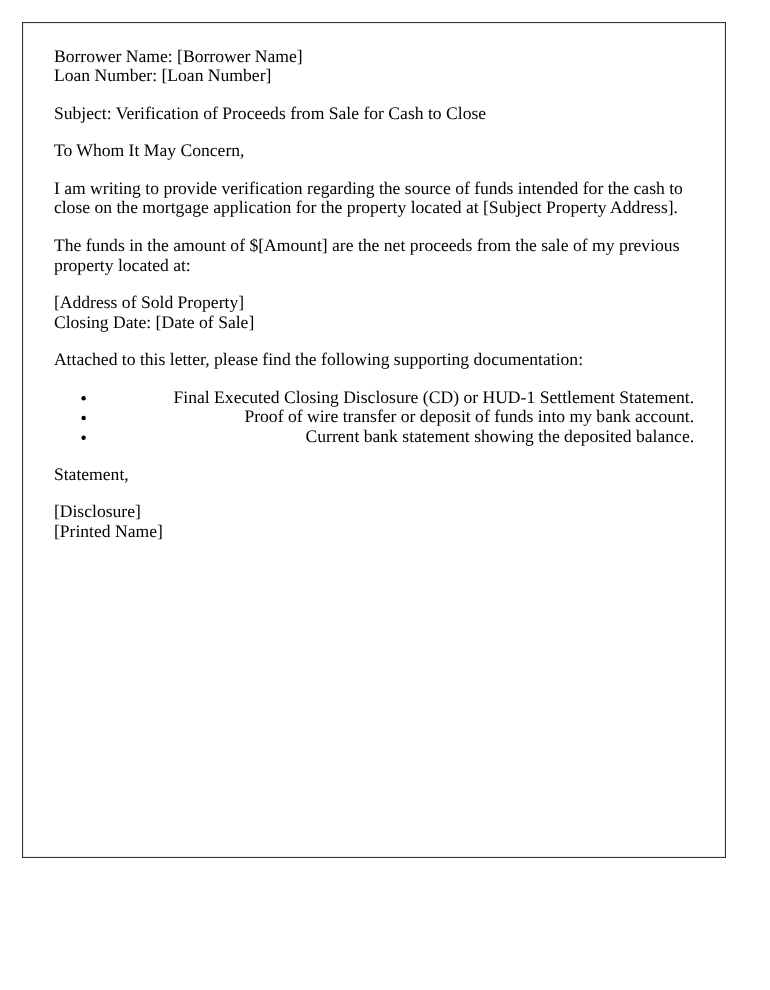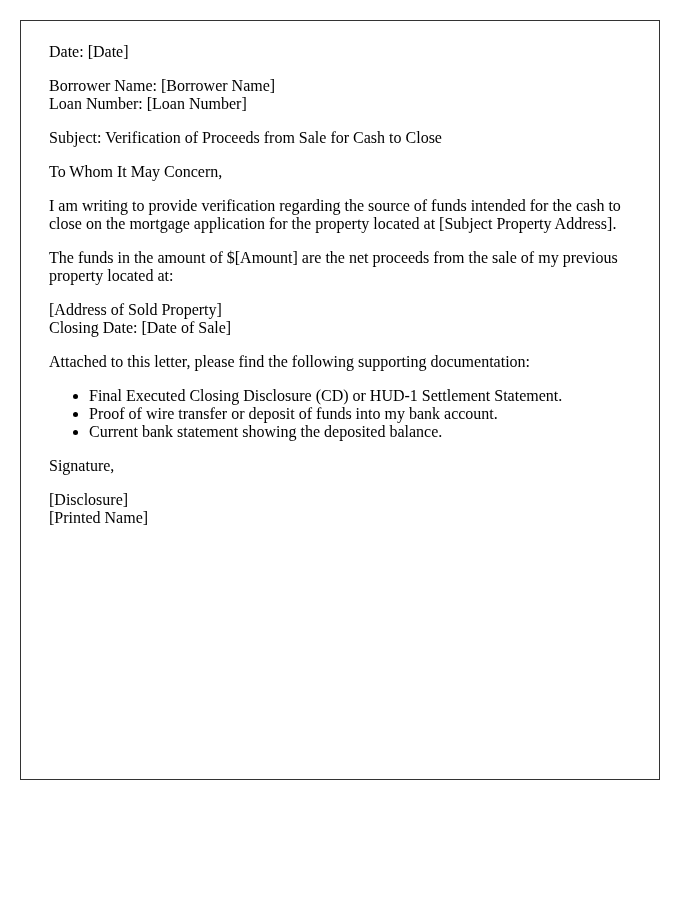--- a/index.html
+++ b/index.html
@@ -13,27 +13,26 @@
       position: absolute;
       left: 20px; top: 20px;
       width: 640px; height: 760px;
       border: 1px solid #333;
       box-sizing: border-box;
       padding: 22px 28px 20px 28px;
     }
     p { margin: 0 0 16px 0; }
     .line { display: block; }
     ul { margin: 0 0 16px 0; padding-left: 40px; }
-    li { margin: 0; }
+    li { margin: 0; text-align: right; }
   </style>
 </head>
 <body>
 
 <div class="letter">
-  <p>Date: [Date]</p>
 
   <p>
     <span class="line">Borrower Name: [Borrower Name]</span>
     <span class="line">Loan Number: [Loan Number]</span>
   </p>
 
   <p>Subject: Verification of Proceeds from Sale for Cash to Close</p>
 
   <p>To Whom It May Concern,</p>
 
@@ -48,19 +47,19 @@
 
   <p>Attached to this letter, please find the following supporting documentation:</p>
 
   <ul>
     <li>Final Executed Closing Disclosure (CD) or HUD-1 Settlement Statement.</li>
     <li>Proof of wire transfer or deposit of funds into my bank account.</li>
     <li>Current bank statement showing the deposited balance.</li>
   </ul>
 
 
-  <p>Signature,</p>
+  <p>Statement,</p>
 
   <p>
     <span class="line">[Disclosure]</span>
     <span class="line">[Printed Name]</span>
   </p>
 </div>
 
 </body></html>

